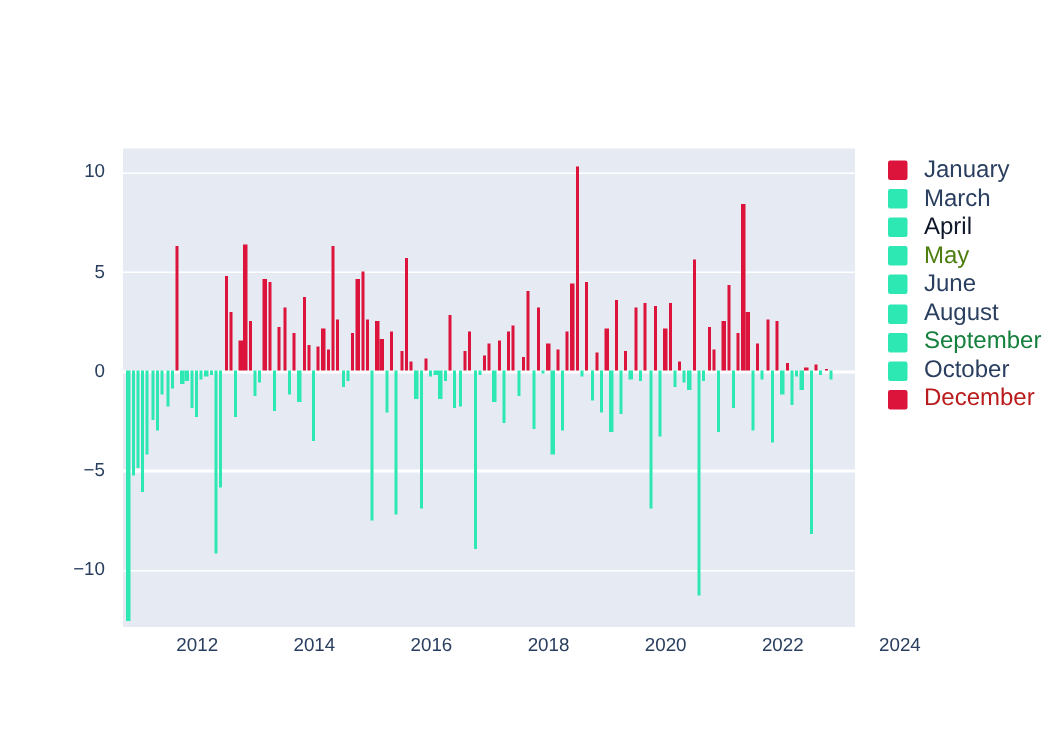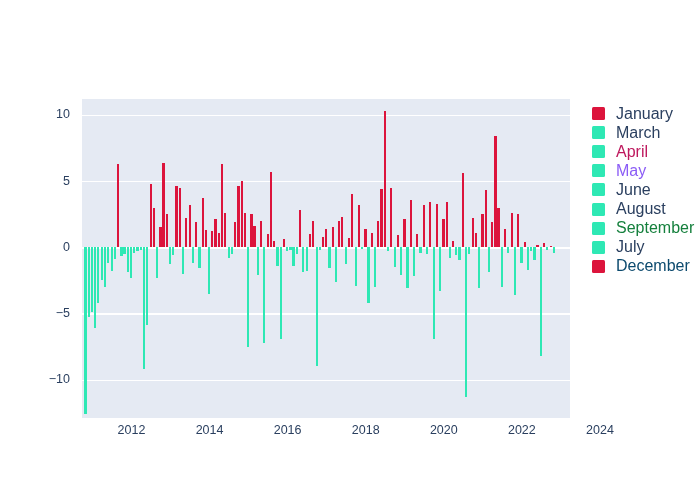--- a/index.html
+++ b/index.html
@@ -269,41 +269,41 @@
       <div class="legend-item">
         <div class="legend-swatch" style="background: rgb(220, 20, 60);"></div>
         <div class="legend-label" style="color: rgb(42, 63, 95);">January</div>
       </div>
       <div class="legend-item">
         <div class="legend-swatch" style="background: rgb(46, 232, 180);"></div>
         <div class="legend-label" style="color: rgb(42, 63, 95);">March</div>
       </div>
       <div class="legend-item">
         <div class="legend-swatch" style="background: rgb(46, 232, 180);"></div>
-        <div class="legend-label" style="color: #be185d;">April</div>
-      </div>
-      <div class="legend-item">
-        <div class="legend-swatch" style="background: rgb(46, 232, 180);"></div>
-        <div class="legend-label" style="color: #8b5cf6;">May</div>
+        <div class="legend-label" style="color: #0f172a;">April</div>
+      </div>
+      <div class="legend-item">
+        <div class="legend-swatch" style="background: rgb(46, 232, 180);"></div>
+        <div class="legend-label" style="color: #4d7c0f;">May</div>
       </div>
       <div class="legend-item">
         <div class="legend-swatch" style="background: rgb(46, 232, 180);"></div>
         <div class="legend-label" style="color: rgb(42, 63, 95);">June</div>
       </div>
       <div class="legend-item">
         <div class="legend-swatch" style="background: rgb(46, 232, 180);"></div>
         <div class="legend-label" style="color: rgb(42, 63, 95);">August</div>
       </div>
       <div class="legend-item">
         <div class="legend-swatch" style="background: rgb(46, 232, 180);"></div>
         <div class="legend-label" style="color: #15803d;">September</div>
       </div>
       <div class="legend-item">
         <div class="legend-swatch" style="background: rgb(46, 232, 180);"></div>
-        <div class="legend-label" style="color: rgb(42, 63, 95);">July</div>
+        <div class="legend-label" style="color: rgb(42, 63, 95);">October</div>
       </div>
       <div class="legend-item">
         <div class="legend-swatch" style="background: rgb(220, 20, 60);"></div>
-        <div class="legend-label" style="color: #0c4a6e;">December</div>
+        <div class="legend-label" style="color: #b91c1c;">December</div>
       </div>
     </div>
 
 </div>
 
 </body></html>

